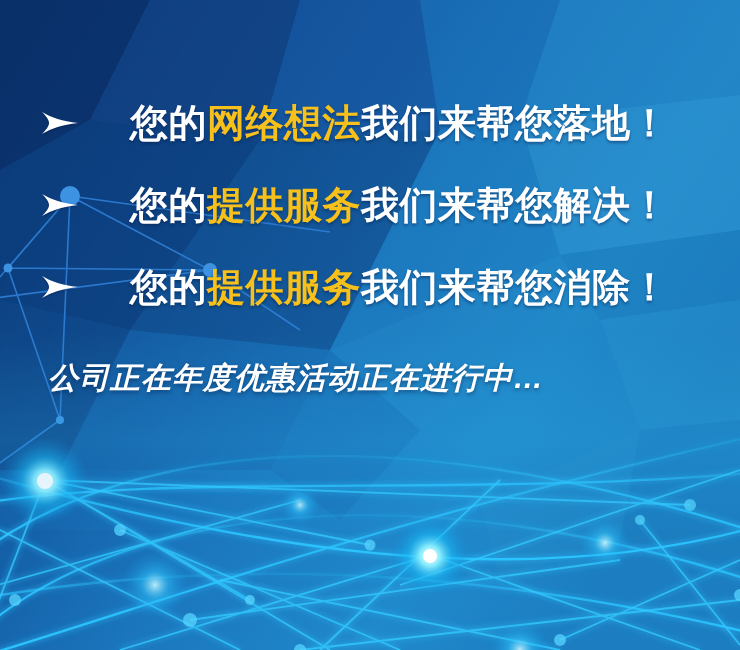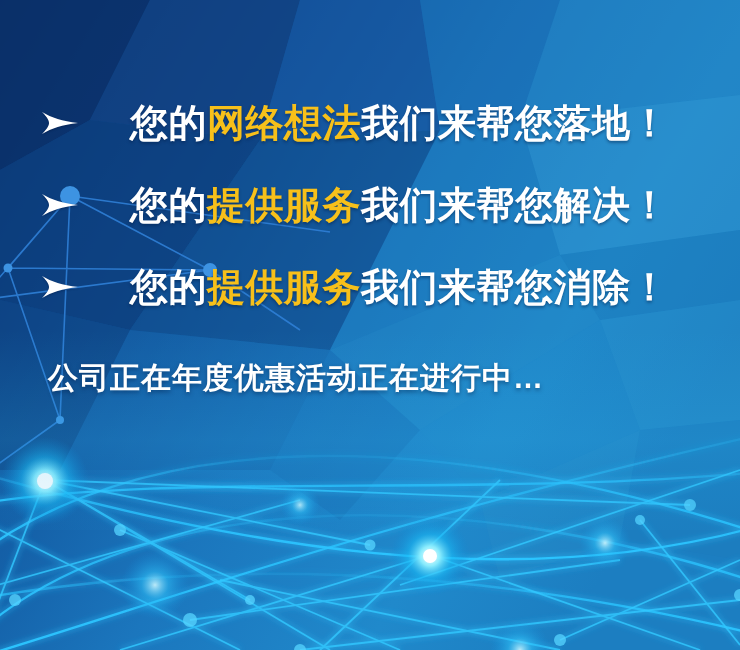--- a/index.html
+++ b/index.html
@@ -38,20 +38,21 @@
     text-shadow:0 2px 3px rgba(2,28,70,.45);
     margin-left:16px;
   }
   .hl{color:#f7c01a;}
 
   .sub-line{
     position:absolute;left:48px;white-space:nowrap;
     font-size:30px;font-weight:bold;color:#ffffff;
     letter-spacing:1px;line-height:1;
     text-shadow:0 2px 4px rgba(2,30,72,.5);
+    font-style:italic;
   }
   .big-num{
     color:#f7c01a;font-size:50px;font-weight:bold;
     vertical-align:-5px;padding:0 6px;
     text-shadow:0 2px 4px rgba(2,30,72,.45);
   }
   .sp{display:inline-block;width:12px;}
 </style>
 </head>
 <body>

